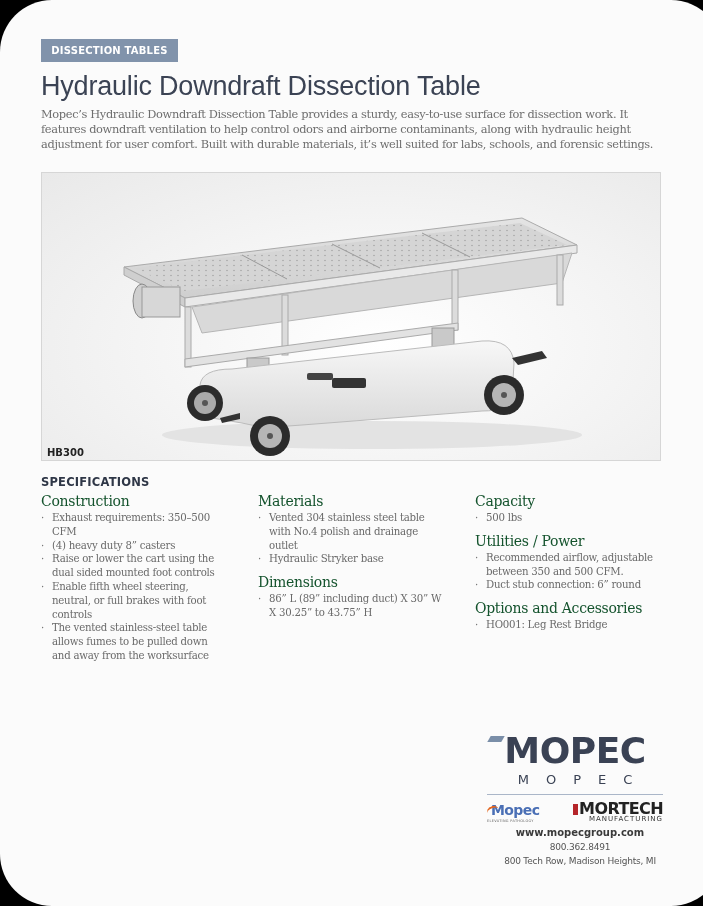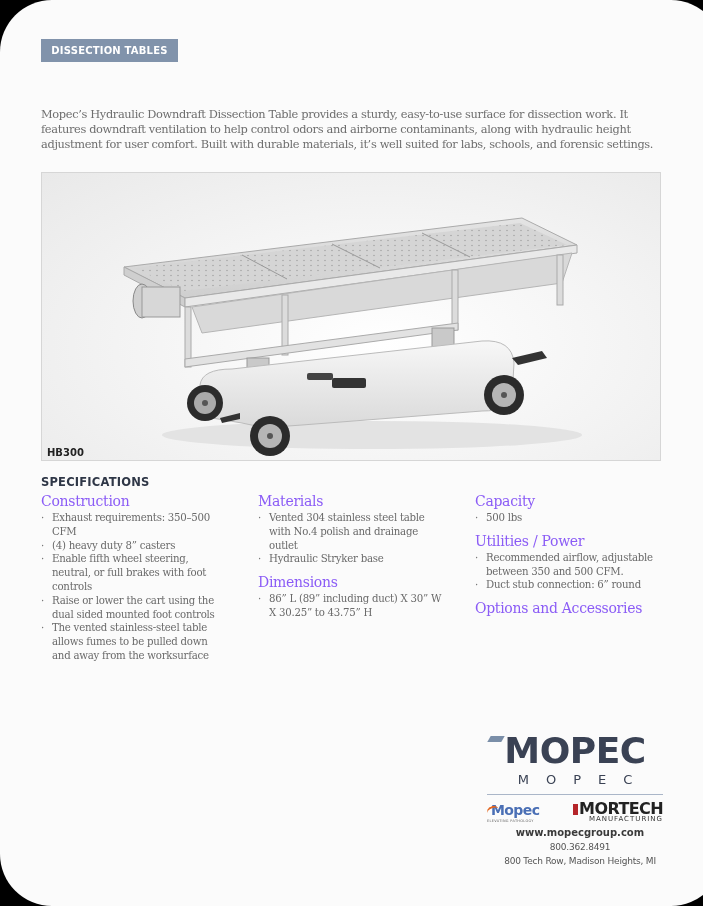--- a/index.html
+++ b/index.html
@@ -35,21 +35,21 @@
     position:absolute; left:5px; bottom:2px;
     font-family:"DejaVu Sans", sans-serif; font-size:10px; font-weight:bold; color:#222;
   }
   .spec-heading {
     position:absolute; left:41px; top:475px; margin:0;
     font-family:"DejaVu Sans", sans-serif; font-weight:bold; font-size:11.5px;
     color:#2f3747; letter-spacing:0.2px;
   }
   .col { position:absolute; top:492px; font-family:"DejaVu Serif", serif; }
   .col h3 {
-    margin:0; font-weight:normal; font-size:14px; color:#8b5cf6; line-height:19px;
+    margin:0; font-weight:normal; font-size:14px; color:#14532d; line-height:19px;
     letter-spacing:-0.3px;
   }
   .col ul { list-style:none; margin:0 0 7px 0; padding:0; }
   .col li {
     position:relative; padding-left:11px; font-size:10.2px; line-height:13.8px;
     color:#6a6a6a; letter-spacing:-0.25px;
   }
   .col li::before { content:"·"; position:absolute; left:0; top:0; color:#777; }
   .col1 { left:41px; width:180px; }
   .col2 { left:258px; width:185px; }
@@ -101,20 +101,21 @@
   }
   .contact .url { font-size:10px; font-weight:bold; color:#3a3a3a; line-height:14px; }
   .contact .phone, .contact .addr { font-size:9px; line-height:14px; letter-spacing:-0.2px; color:#555; }
 </style>
 </head>
 <body>
 
 <div class="page">
 
   <div class="tag">DISSECTION TABLES</div>
+  <h1 class="title">Hydraulic Downdraft Dissection Table</h1>
   <p class="intro">Mopec’s Hydraulic Downdraft Dissection Table provides a sturdy, easy-to-use surface for dissection work. It features downdraft ventilation to help control odors and airborne contaminants, along with hydraulic height adjustment for user comfort. Built with durable materials, it’s well suited for labs, schools, and forensic settings.</p>
 
   <div class="photo">
     <svg width="620" height="289" viewBox="0 0 620 289">
       <defs>
         <linearGradient id="top" x1="0" y1="0" x2="0" y2="1">
           <stop offset="0" stop-color="#e4e4e4"></stop>
           <stop offset="1" stop-color="#cfcfcf"></stop>
         </linearGradient>
         <linearGradient id="base" x1="0" y1="0" x2="0" y2="1">
@@ -174,22 +175,22 @@
     <span class="model">HB300</span>
   </div>
 
   <h2 class="spec-heading">SPECIFICATIONS</h2>
 
   <div class="col col1">
     <h3>Construction</h3>
     <ul>
       <li>Exhaust requirements: 350–500 CFM</li>
       <li>(4) heavy duty 8” casters</li>
+      <li>Raise or lower the cart using the dual sided mounted foot controls</li>
       <li>Enable fifth wheel steering, neutral, or full brakes with foot controls</li>
-      <li>Raise or lower the cart using the dual sided mounted foot controls</li>
       <li>The vented stainless-steel table allows fumes to be pulled down and away from the worksurface</li>
     </ul>
   </div>
 
   <div class="col col2">
     <h3>Materials</h3>
     <ul>
       <li>Vented 304 stainless steel table with No.4 polish and drainage outlet</li>
       <li>Hydraulic Stryker base</li>
     </ul>
@@ -203,20 +204,23 @@
     <h3>Capacity</h3>
     <ul>
       <li>500 lbs</li>
     </ul>
     <h3>Utilities / Power</h3>
     <ul>
       <li>Recommended airflow, adjustable between 350 and 500 CFM.</li>
       <li>Duct stub connection: 6” round</li>
     </ul>
     <h3>Options and Accessories</h3>
+    <ul>
+      <li>HO001: Leg Rest Bridge</li>
+    </ul>
   </div>
 
   <div class="logo-block">
     <div class="mopec-word">
       <span class="mopec-accent"></span>
       <span>MOPEC</span>
     </div>
     <div class="group-word">MOPEC</div>
     <div class="divider"></div>
     <div class="sub-logos">

